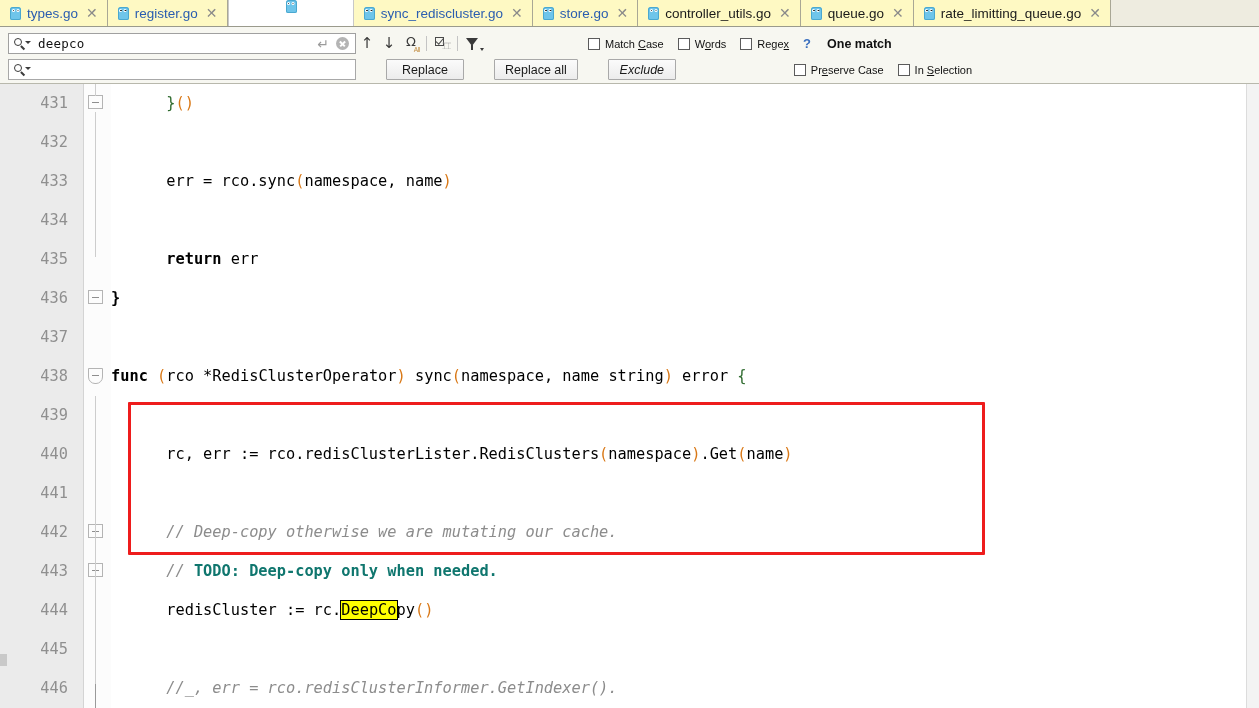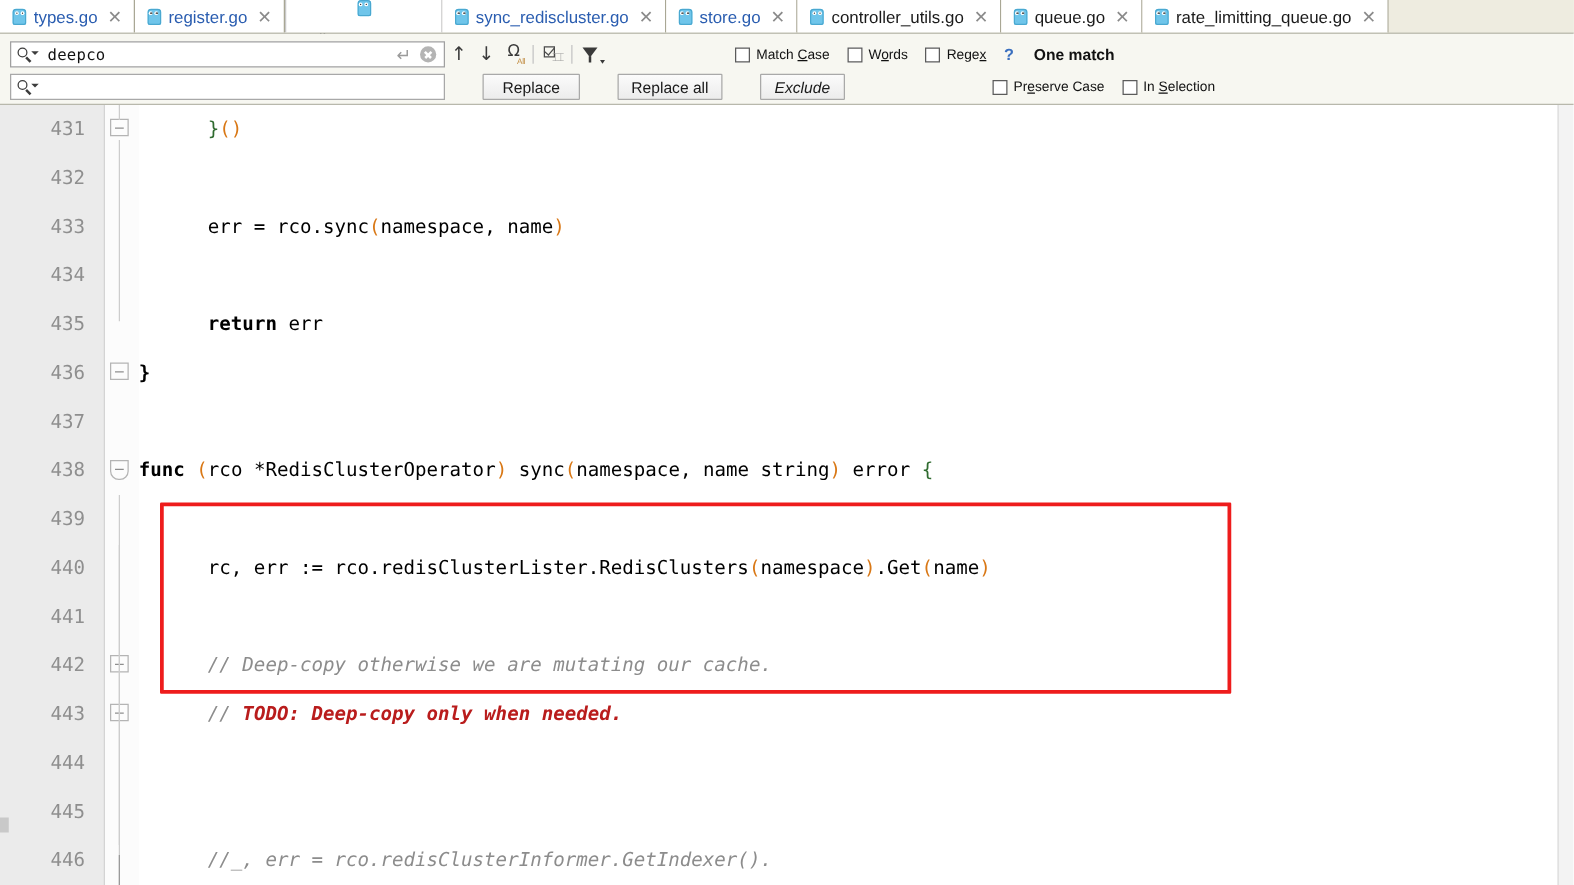--- a/index.html
+++ b/index.html
@@ -11,21 +11,21 @@
     -webkit-font-smoothing:antialiased;
   }
   
   #tabbar{
     height:27px;background:#e8e6d9;border-bottom:1px solid #9a9a8c;
     display:flex;align-items:stretch;box-sizing:border-box;
   }
   .tab{
     display:flex;align-items:center;gap:6px;
     padding:0 9px 0 10px;
-    background:#ffffff;
+    background:#fef9c3;
     border-right:1px solid #a9a795;
     box-sizing:border-box;
     cursor:default;white-space:nowrap;
     font-size:13.5px;color:#1a1a1a;
   }
   .tab.active{background:#ffffff;border-right:1px solid #c8c8c8;border-left:1px solid #c8c8c8;flex-direction:column;}
   .tab .tname{line-height:27px;}
   .tab.bluetext .tname{color:#2a5db0;}
   .tabclose{
     color:#8a8a8a;font-size:14px;line-height:1;
@@ -185,21 +185,21 @@
     position:absolute;left:95px;width:1px;background:#cdcdcd;
   }
   .foldline.dark{background:#9a9a9a;width:1.6px;left:94.5px;}
 
   
   .kw{color:#000000;font-weight:bold;}
   .pl{color:#000000;}
   .par{color:#d97816;}
   .brace{color:#2f6b2f;}
   .cmt{color:#8c8c8c;font-style:italic;}
-  .todo{color:#b91c1c;font-style:italic;font-weight:bold;}
+  .todo{color:#0f766e;font-weight:bold;}
   .hit{
     background:#ffff00;outline:1.5px solid #000;color:#000;
   }
 
   
   #redbox{
     position:absolute;left:128px;top:318px;width:857px;height:153px;
     border:3px solid #ee1c1c;box-sizing:border-box;pointer-events:none;
     border-radius:1px;
   }
@@ -350,21 +350,21 @@
       <div class="ln"><div class="lnum">434</div><div class="code"></div></div>
       <div class="ln"><div class="lnum">435</div><div class="code"><span class="pl">      </span><span class="kw">return</span><span class="pl"> err</span></div></div>
       <div class="ln"><div class="lnum">436</div><div class="fold"><span class="sq"></span></div><div class="code"><span class="kw">}</span></div></div>
       <div class="ln"><div class="lnum">437</div><div class="code"></div></div>
       <div class="ln"><div class="lnum">438</div><div class="fold shield"><span class="sq"></span></div><div class="code"><span class="kw">func</span><span class="pl"> </span><span class="par">(</span><span class="pl">rco *RedisClusterOperator</span><span class="par">)</span><span class="pl"> sync</span><span class="par">(</span><span class="pl">namespace, name string</span><span class="par">)</span><span class="pl"> error </span><span class="brace">{</span></div></div>
       <div class="ln"><div class="lnum">439</div><div class="code"></div></div>
       <div class="ln"><div class="lnum">440</div><div class="code"><span class="pl">      rc, err := rco.redisClusterLister.RedisClusters</span><span class="par">(</span><span class="pl">namespace</span><span class="par">)</span><span class="pl">.Get</span><span class="par">(</span><span class="pl">name</span><span class="par">)</span></div></div>
       <div class="ln"><div class="lnum">441</div><div class="code"></div></div>
       <div class="ln"><div class="lnum">442</div><div class="fold"><span class="sq"></span></div><div class="code"><span class="cmt">      // Deep-copy otherwise we are mutating our cache.</span></div></div>
       <div class="ln"><div class="lnum">443</div><div class="fold"><span class="sq"></span></div><div class="code"><span class="cmt">      // </span><span class="todo">TODO: Deep-copy only when needed.</span></div></div>
-      <div class="ln"><div class="lnum">444</div></div>
+      <div class="ln"><div class="lnum">444</div><div class="code"><span class="pl">      redisCluster := rc.</span><span class="hit">DeepCo</span><span class="pl">py</span><span class="par">()</span></div></div>
       <div class="ln"><div class="lnum">445</div><div class="code"></div></div>
       <div class="ln"><div class="lnum">446</div><div class="code"><span class="cmt">      //_, err = rco.redisClusterInformer.GetIndexer().</span></div></div>
     </div>
   <div id="redbox"></div>
   <div id="markerstrip"></div>
 <div class="foldline" style="top: 0px; height: 12px;"></div>
     <div class="foldline" style="top: 28px; height: 145px;"></div>
     <div class="foldline" style="top: 312px; height: 320px;"></div>
     <div class="foldline dark" style="top: 600px; height: 108px;"></div>
     <div class="foldline" style="top: 352px; height: 240px;"></div>

